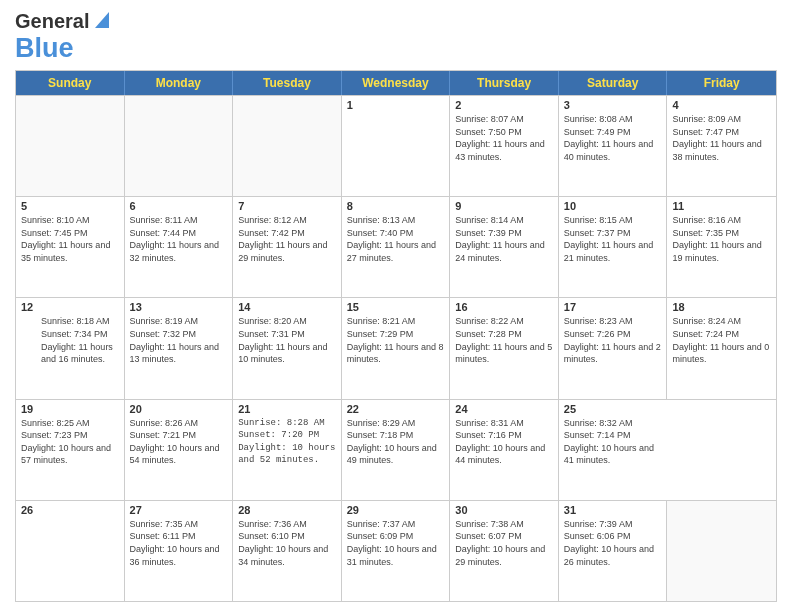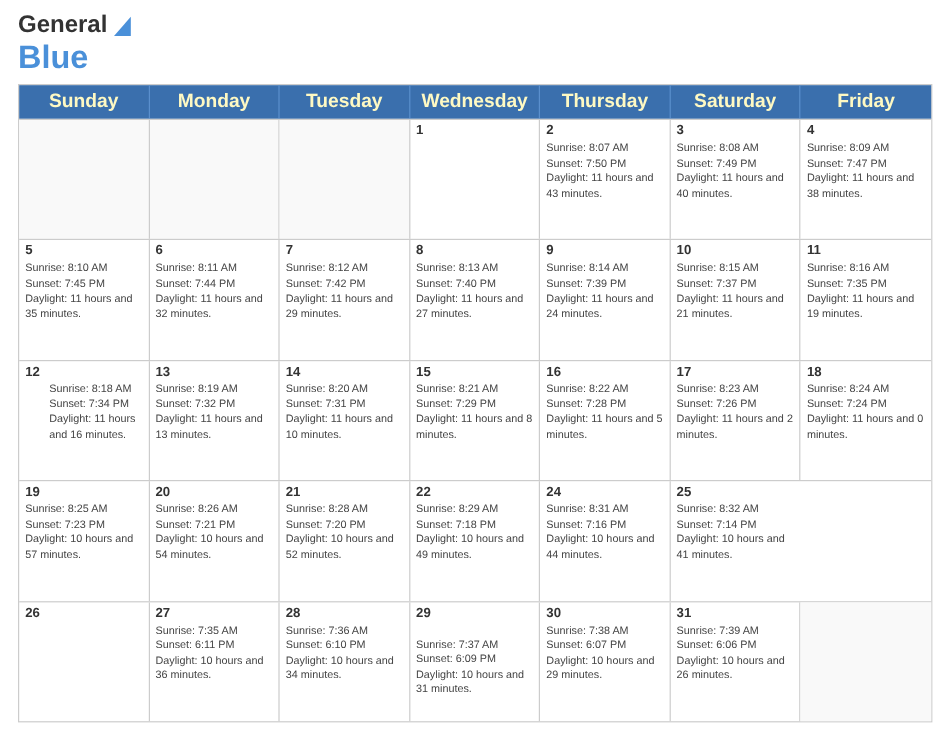--- a/index.html
+++ b/index.html
@@ -42,22 +42,22 @@
       display: flex;
       flex-direction: column;
       border: 1px solid #ccc;
     }
     .cal-header {
       display: grid;
       grid-template-columns: repeat(7, 1fr);
       background: #3a6fad;
     }
     .cal-header-cell {
-      color: #fef9c3;
-      font-size: 16px;
+      color: #fde047;
+      font-size: 12px;
       font-weight: bold;
       text-align: center;
       padding: 5px 2px;
       border-right: 1px solid #5a8fcd;
     }
     .cal-header-cell:last-child {
       border-right: none;
     }
     .cal-body {
       flex: 1;
@@ -97,21 +97,20 @@
       color: #444;
       line-height: 1.4;
     }
     .logo-wrapper {
       display: flex;
       flex-direction: column;
       align-items: flex-start;
     }
     .logo-row {
       display: flex;
-      align-items: center;
     }
     .logo-blue {
       color: #4a90d9;
       font-size: 27px;
       font-weight: bold;
     }
     .logo-dark {
       color: #333;
       font-size: 20px;
       font-weight: bold;
@@ -272,21 +271,21 @@
 Daylight: 10 hours and 57 minutes.</div>
           </div>
           <div class="cal-cell">
             <div class="day-num">20</div>
             <div class="day-info" style="white-space: pre-line;">Sunrise: 8:26 AM
 Sunset: 7:21 PM
 Daylight: 10 hours and 54 minutes.</div>
           </div>
           <div class="cal-cell">
             <div class="day-num">21</div>
-            <div class="day-info" style="white-space: pre-line;">Sunrise: 8:28 AM
+            <div class="day-info" style="white-space: pre-line; font-family: Liberation Mono, monospace;">Sunrise: 8:28 AM
 Sunset: 7:20 PM
 Daylight: 10 hours and 52 minutes.</div>
           </div>
           <div class="cal-cell">
             <div class="day-num">22</div>
             <div class="day-info" style="white-space: pre-line;">Sunrise: 8:29 AM
 Sunset: 7:18 PM
 Daylight: 10 hours and 49 minutes.</div>
           </div>
           <div class="cal-cell">
@@ -313,21 +312,21 @@
 Daylight: 10 hours and 36 minutes.</div>
           </div>
           <div class="cal-cell">
             <div class="day-num">28</div>
             <div class="day-info" style="white-space: pre-line;">Sunrise: 7:36 AM
 Sunset: 6:10 PM
 Daylight: 10 hours and 34 minutes.</div>
           </div>
           <div class="cal-cell">
             <div class="day-num">29</div>
-            <div class="day-info" style="white-space: pre-line; margin-top: 12px;">Sunrise: 7:37 AM
+            <div class="day-info" style="white-space: pre-line;">Sunrise: 7:37 AM
 Sunset: 6:09 PM
 Daylight: 10 hours and 31 minutes.</div>
           </div>
           <div class="cal-cell">
             <div class="day-num">30</div>
             <div class="day-info" style="white-space: pre-line;">Sunrise: 7:38 AM
 Sunset: 6:07 PM
 Daylight: 10 hours and 29 minutes.</div>
           </div>
           <div class="cal-cell">

